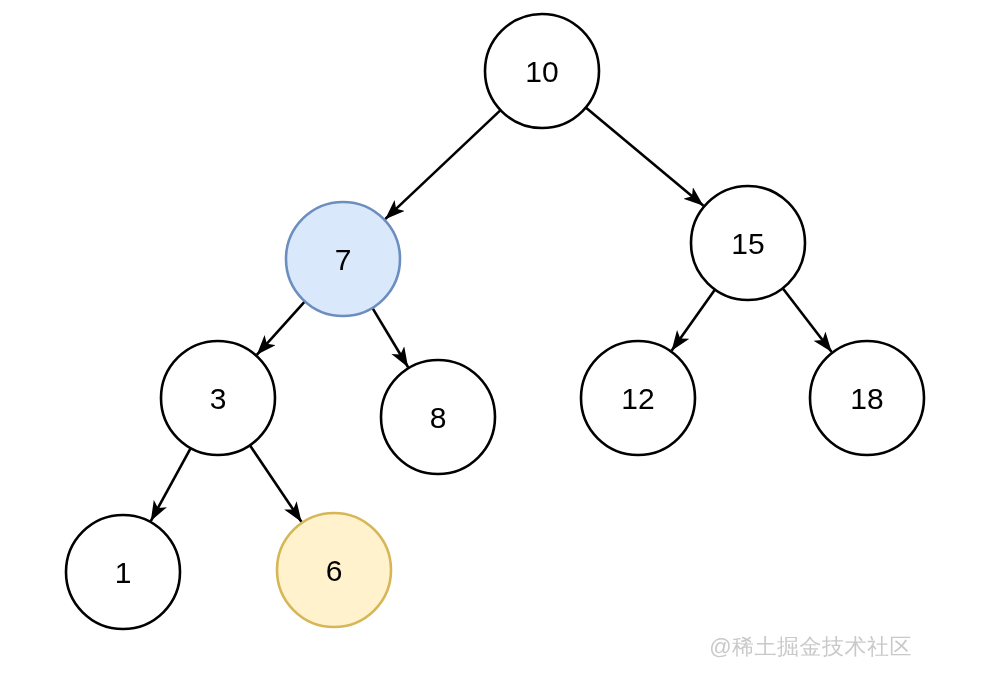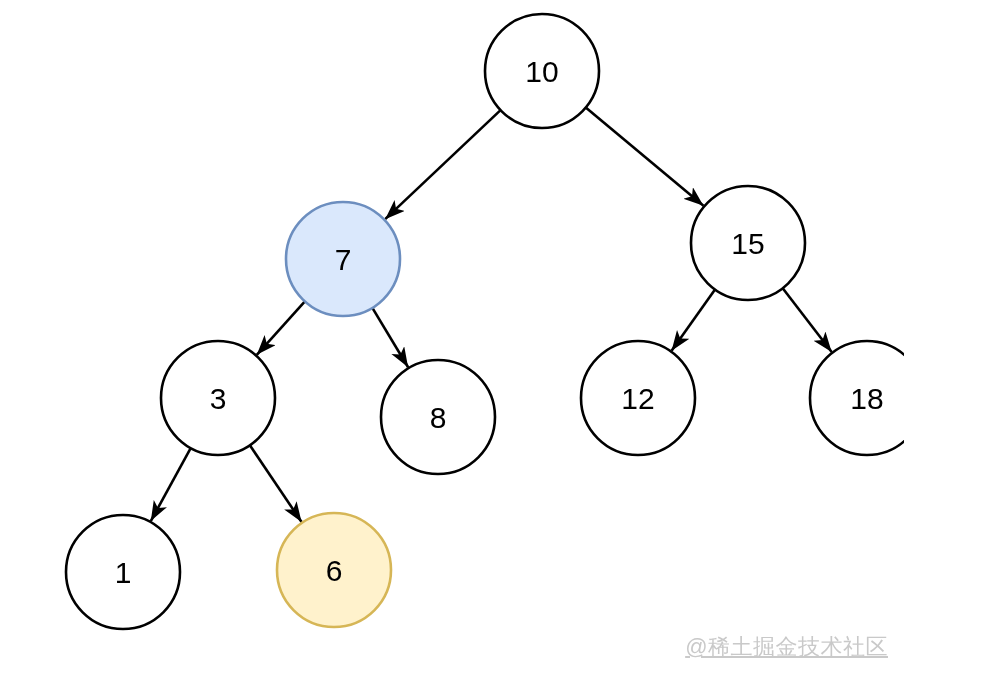--- a/index.html
+++ b/index.html
@@ -7,39 +7,39 @@
     padding: 0;
     background: #ffffff;
     font-family: "Liberation Sans", sans-serif;
   }
   .canvas {
     position: relative;
     width: 904px;
     height: 676px;
     background: #ffffff;
     overflow: hidden;
+    padding-left: 24px;
   }
   #tree-svg {
     position: absolute;
     left: 0;
     top: 0;
   }
   .node-label {
     font-family: "Liberation Sans", sans-serif;
     font-size: 30px;
     fill: #000000;
   }
   .watermark {
     position: absolute;
     right: 16px;
     bottom: 14px;
     font-size: 22px;
     letter-spacing: 0.5px;
     user-select: none;
-    text-decoration: underline;
   }
 </style>
 </head>
 <body>
 
 <div class="canvas">
   <svg id="tree-svg" width="996" height="676" viewBox="0 0 996 676" xmlns="http://www.w3.org/2000/svg">
       <defs>
         <marker id="arrowhead" markerUnits="userSpaceOnUse" markerWidth="22" markerHeight="16" refX="20" refY="7.5" orient="auto">
           <path d="M0,0 L20,7.5 L0,15 L5,7.5 Z" fill="#000000"></path>

